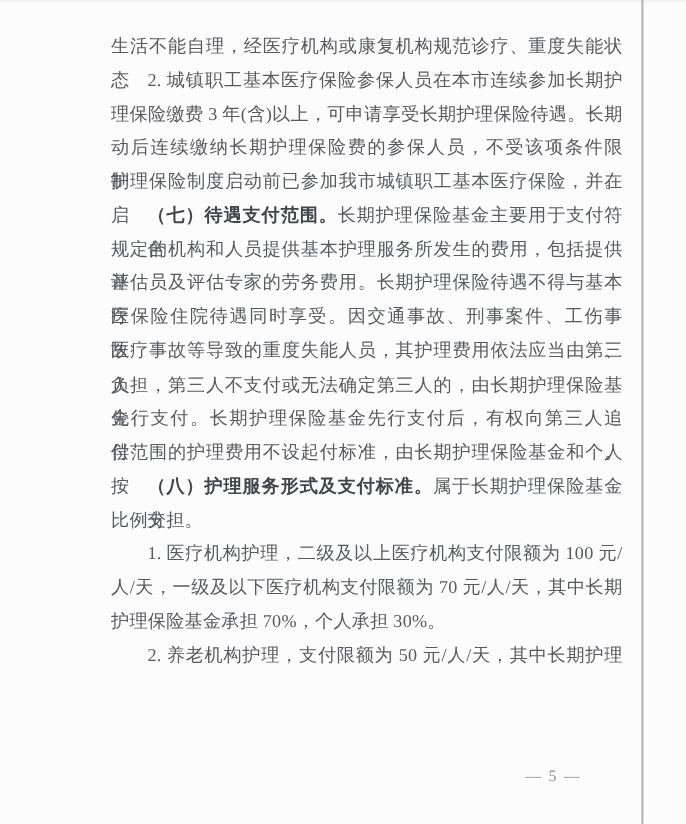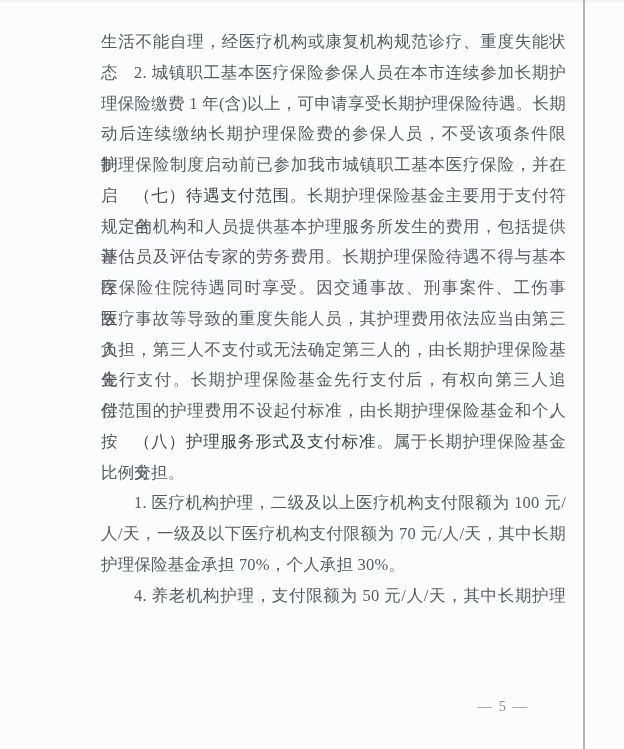--- a/index.html
+++ b/index.html
@@ -47,21 +47,21 @@
   }
   .line.justify {
     text-align: justify;
     text-align-last: justify;
   }
   .line.indent {
     padding-left: 33px;
     box-sizing: border-box;
   }
   .seg.bold {
-    font-weight: normal;
+    font-weight: bold;
     color: #41464c;
   }
   .page-number {
     position: absolute;
     left: 448px;
     top: 696px;
     width: 110px;
     height: 20px;
     line-height: 20px;
     text-align: center;
@@ -71,33 +71,33 @@
   }
 </style>
 </head>
 <body>
 
 <div class="page">
   <div class="top-edge"></div>
   <div class="doc-text" id="doc-lines">
       <div class="line justify"><span class="seg">生活不能自理，经医疗机构或康复机构规范诊疗、重度失能状态</span></div>
       <div class="line indent justify"><span class="seg">2. 城镇职工基本医疗保险参保人员在本市连续参加长期护</span></div>
-      <div class="line justify"><span class="seg">理保险缴费 1 年(含)以上，可申请享受长期护理保险待遇。长期</span></div>
+      <div class="line justify"><span class="seg">理保险缴费 3 年(含)以上，可申请享受长期护理保险待遇。长期</span></div>
       <div class="line justify"><span class="seg">动后连续缴纳长期护理保险费的参保人员，不受该项条件限制。</span></div>
       <div class="line justify"><span class="seg">护理保险制度启动前已参加我市城镇职工基本医疗保险，并在启</span></div>
       <div class="line indent justify"><span class="seg bold">（七）待遇支付范围。</span><span class="seg">长期护理保险基金主要用于支付符合</span></div>
       <div class="line justify"><span class="seg">规定的机构和人员提供基本护理服务所发生的费用，包括提供基</span></div>
       <div class="line justify"><span class="seg">评估员及评估专家的劳务费用。长期护理保险待遇不得与基本医</span></div>
       <div class="line justify"><span class="seg">疗保险住院待遇同时享受。因交通事故、刑事案件、工伤事故、</span></div>
       <div class="line justify"><span class="seg">医疗事故等导致的重度失能人员，其护理费用依法应当由第三人</span></div>
       <div class="line justify"><span class="seg">负担，第三人不支付或无法确定第三人的，由长期护理保险基金</span></div>
       <div class="line justify"><span class="seg">先行支付。长期护理保险基金先行支付后，有权向第三人追偿。</span></div>
       <div class="line justify"><span class="seg">付范围的护理费用不设起付标准，由长期护理保险基金和个人按</span></div>
       <div class="line indent justify"><span class="seg bold">（八）护理服务形式及支付标准。</span><span class="seg">属于长期护理保险基金支</span></div>
       <div class="line"><span class="seg">比例分担。</span></div>
       <div class="line indent justify"><span class="seg">1. 医疗机构护理，二级及以上医疗机构支付限额为 100 元/</span></div>
       <div class="line justify"><span class="seg">人/天，一级及以下医疗机构支付限额为 70 元/人/天，其中长期</span></div>
       <div class="line"><span class="seg">护理保险基金承担 70%，个人承担 30%。</span></div>
-      <div class="line indent justify"><span class="seg">4. 养老机构护理，支付限额为 50 元/人/天，其中长期护理</span></div>
+      <div class="line indent justify"><span class="seg">2. 养老机构护理，支付限额为 50 元/人/天，其中长期护理</span></div>
     </div>
   <div class="page-number">— 5 —</div>
   <div class="edge-line"></div>
 </div>
 
 </body></html>

